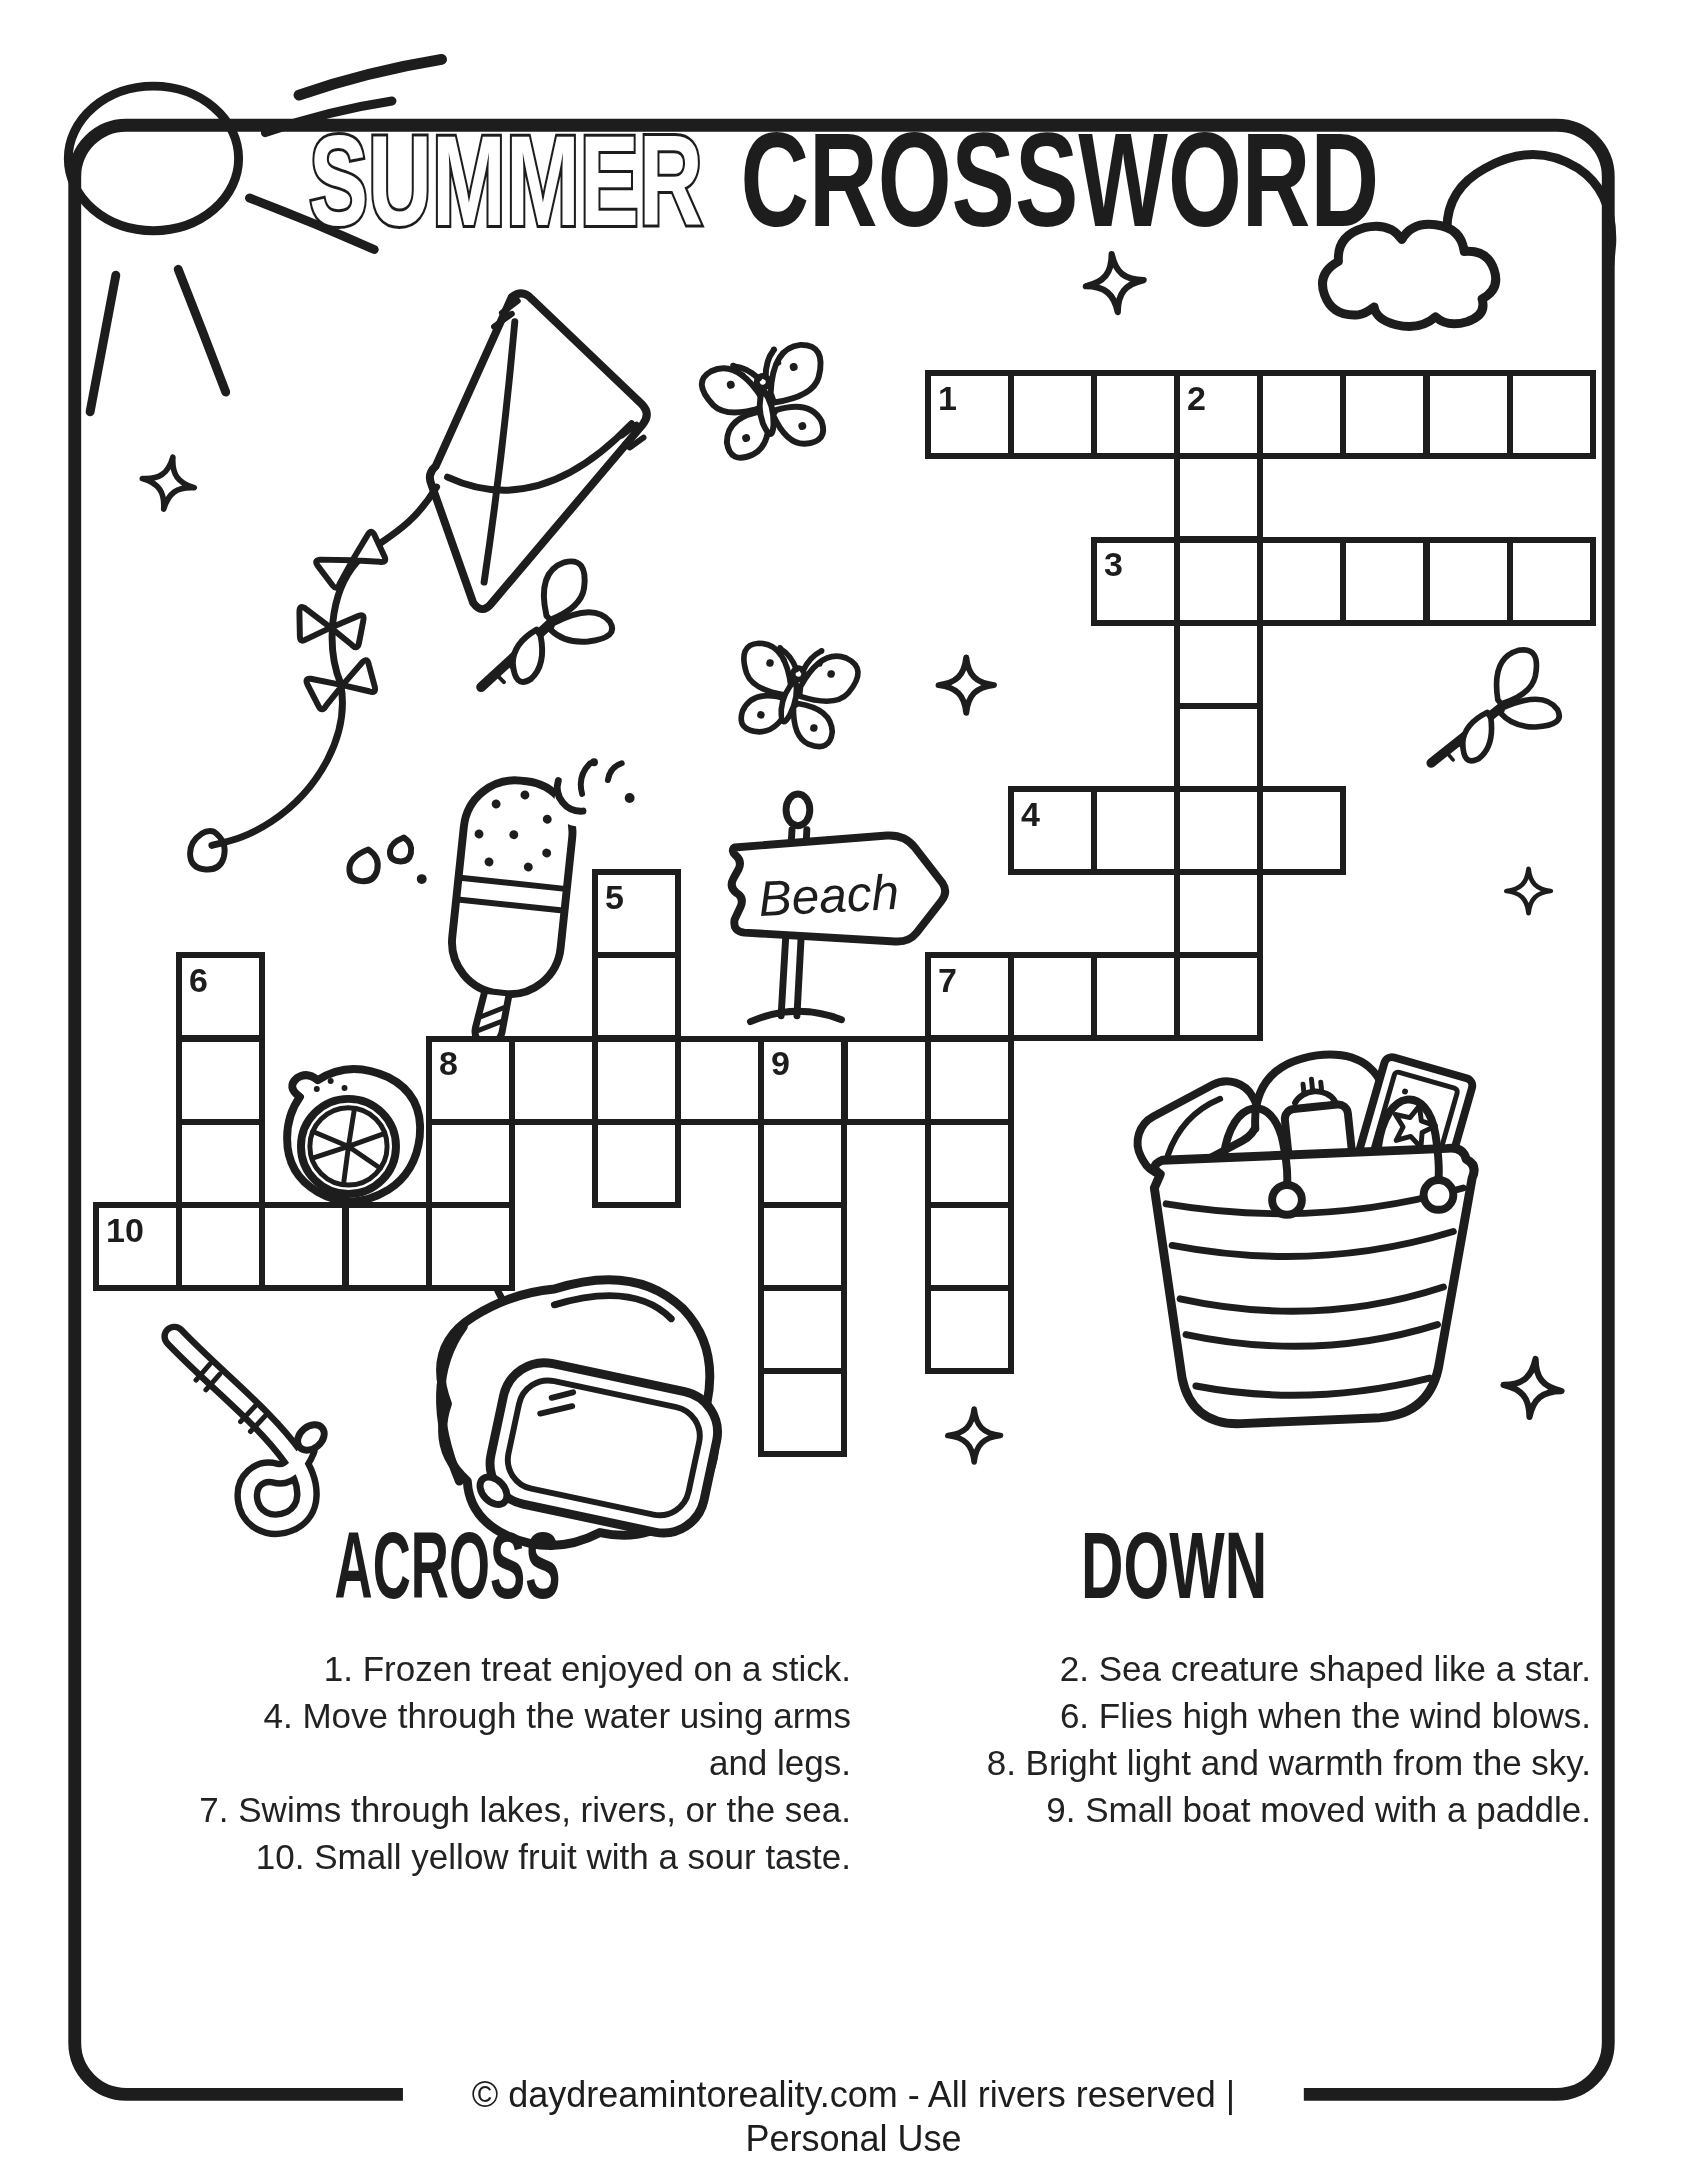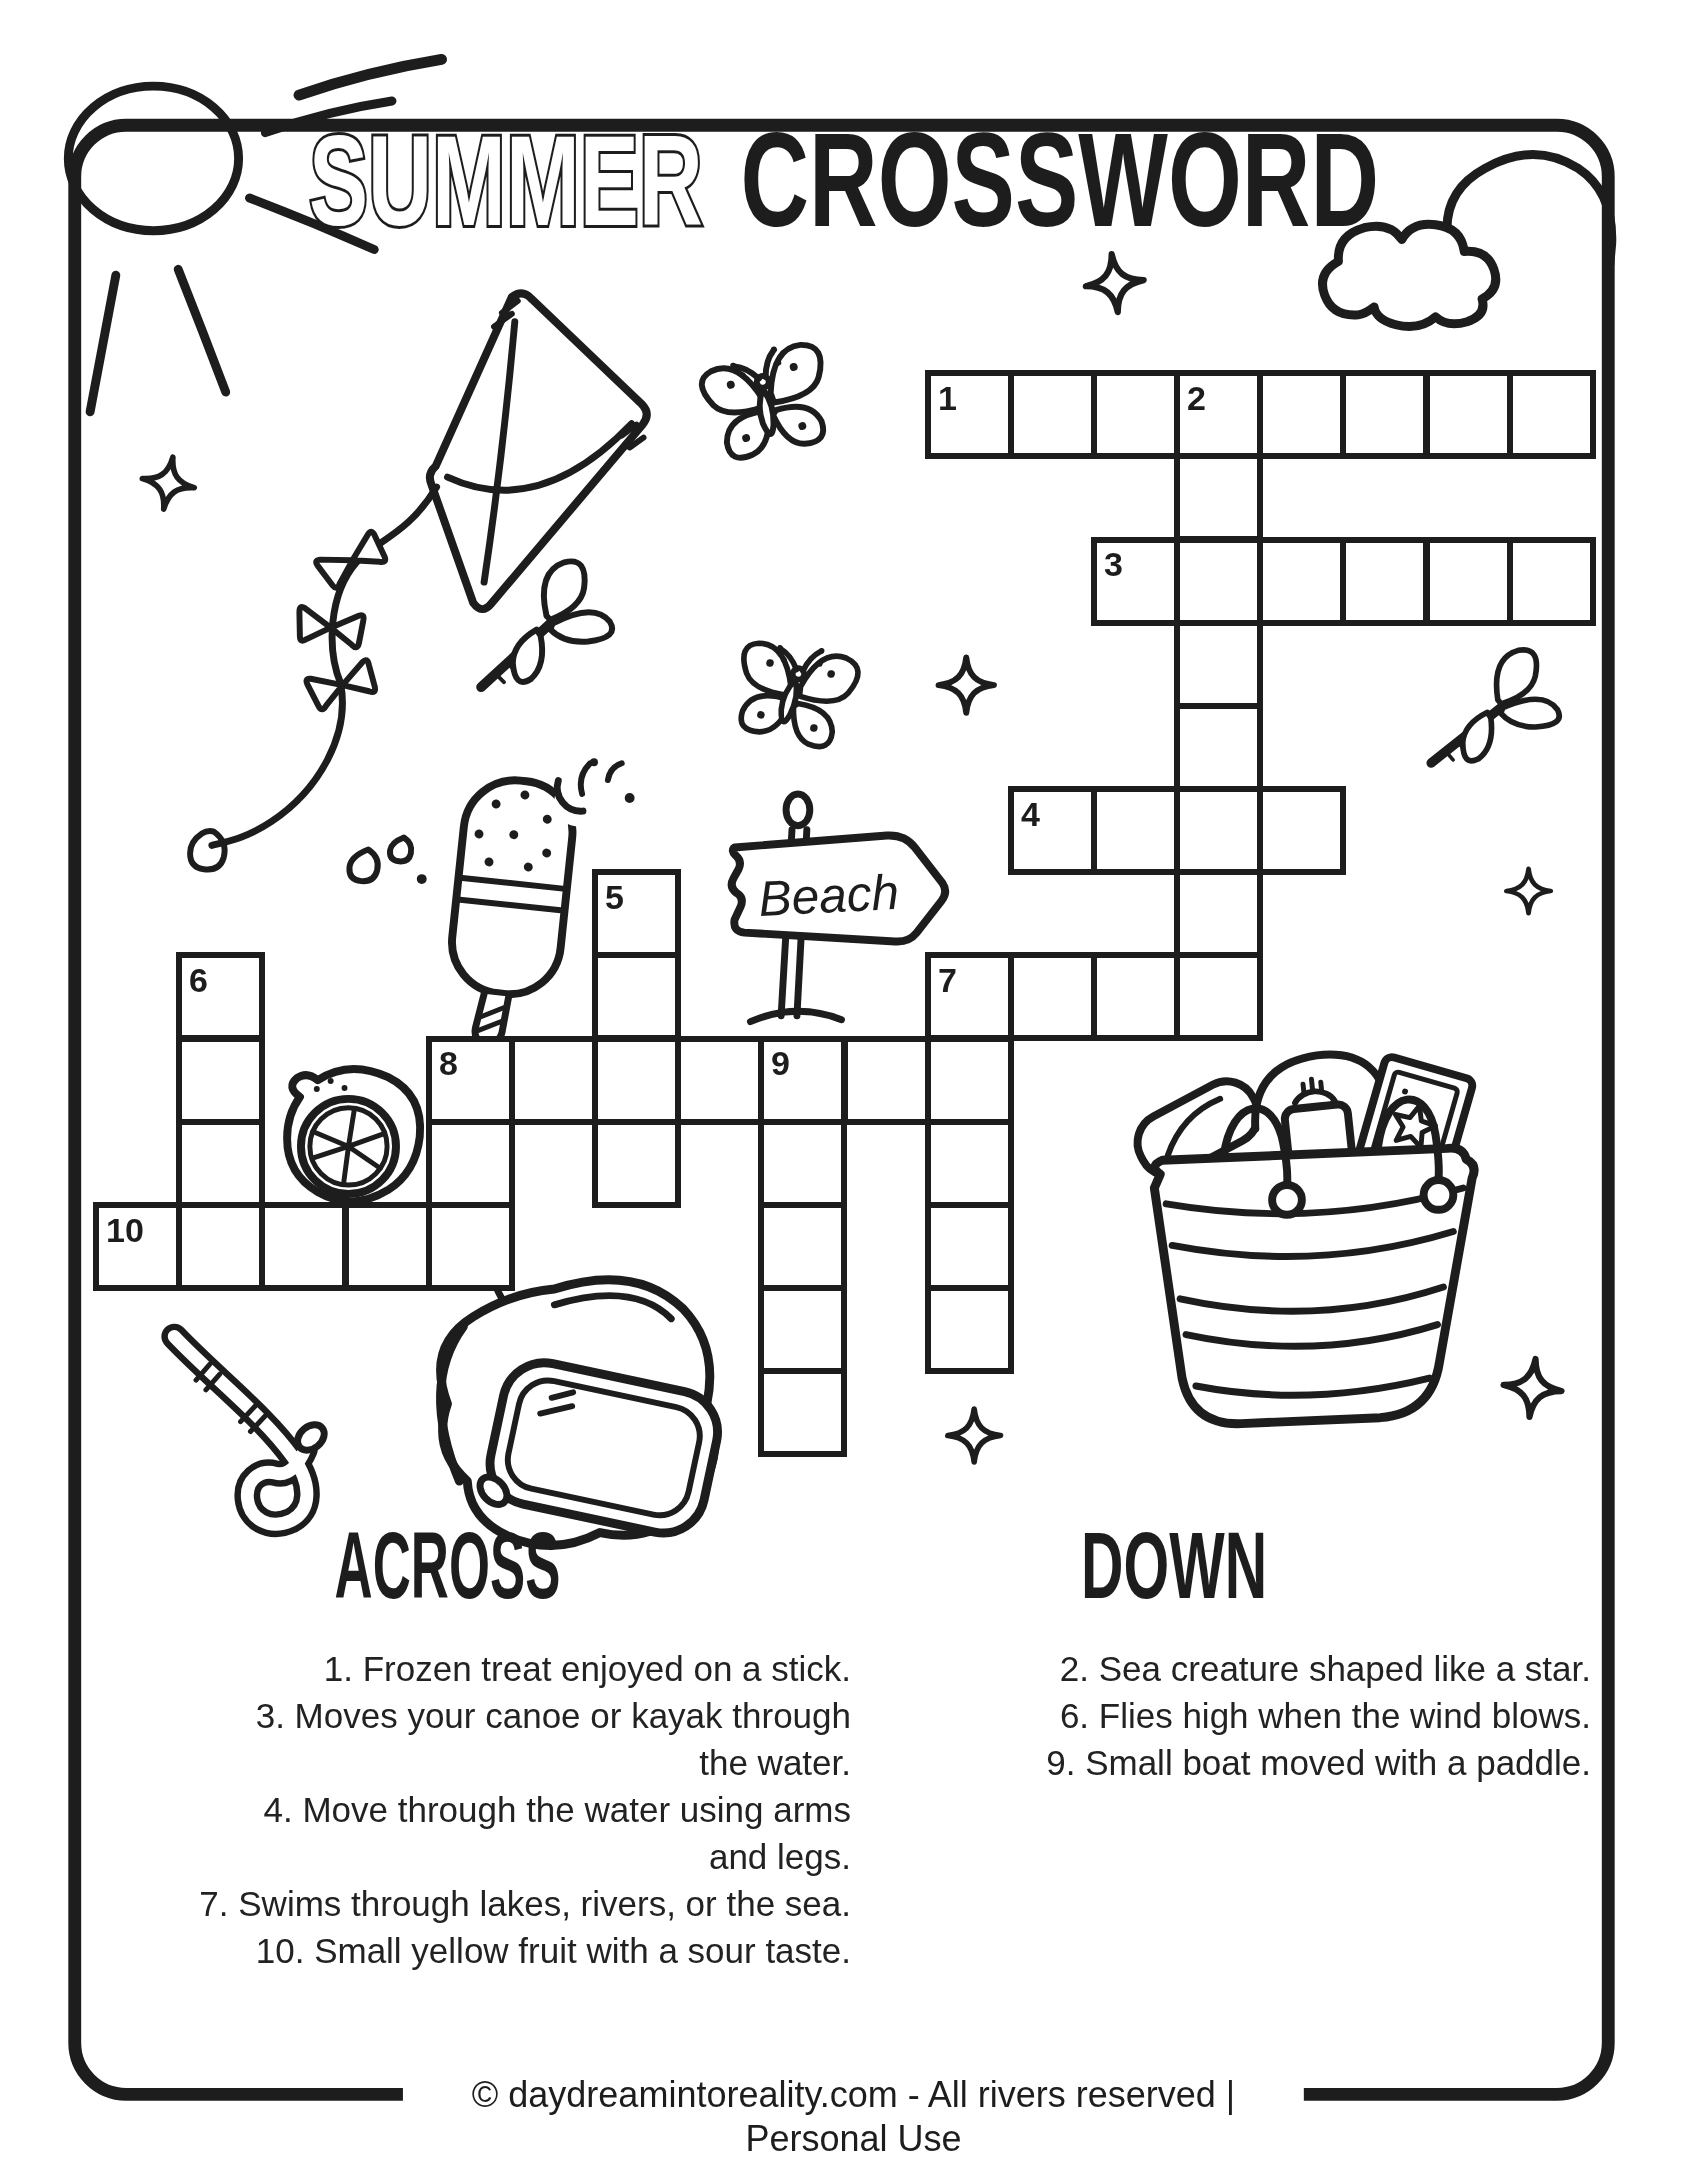--- a/index.html
+++ b/index.html
@@ -275,29 +275,28 @@
       <div class="cellnum" style="left: 605px; top: 880px;">5</div>
       <div class="cellnum" style="left: 189px; top: 963px;">6</div>
       <div class="cellnum" style="left: 938px; top: 963px;">7</div>
       <div class="cellnum" style="left: 439px; top: 1046px;">8</div>
       <div class="cellnum" style="left: 771px; top: 1046px;">9</div>
       <div class="cellnum" style="left: 106px; top: 1213px;">10</div>
     </div>
 
   <div class="clue-col" id="across-clues" style="left:198px; top:1645px; width:653px;">
       <div class="clue">1. Frozen treat enjoyed on a stick.</div>
-      <div class="clue">3. Moves your canoe or kayak through
-the water.</div>
       <div class="clue">4. Move through the water using arms
 and legs.</div>
       <div class="clue">7. Swims through lakes, rivers, or the sea.</div>
       <div class="clue">10. Small yellow fruit with a sour taste.</div>
     </div>
   <div class="clue-col" id="down-clues" style="left:928px; top:1645px; width:663px;">
       <div class="clue">2. Sea creature shaped like a star.</div>
       <div class="clue">6. Flies high when the wind blows.</div>
+      <div class="clue">8. Bright light and warmth from the sky.</div>
       <div class="clue">9. Small boat moved with a paddle.</div>
     </div>
 
   <div id="footer">© daydreamintoreality.com - All rivers reserved | Personal Use</div>
 
 </div>
 
 
 </body></html>

